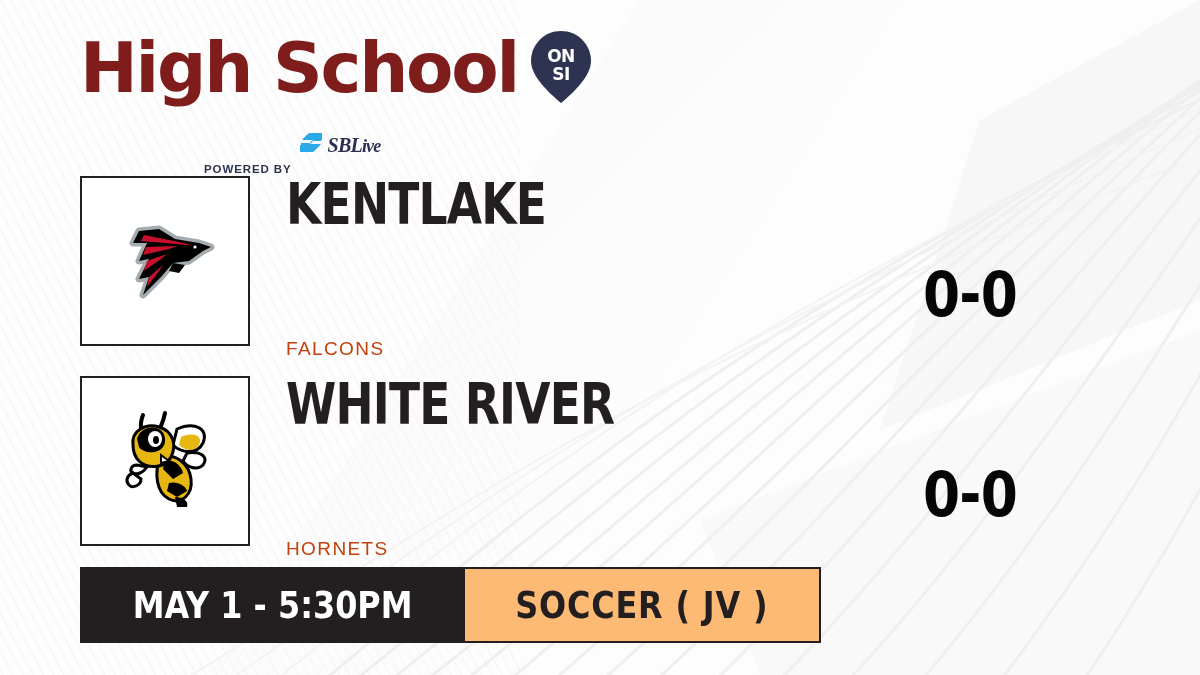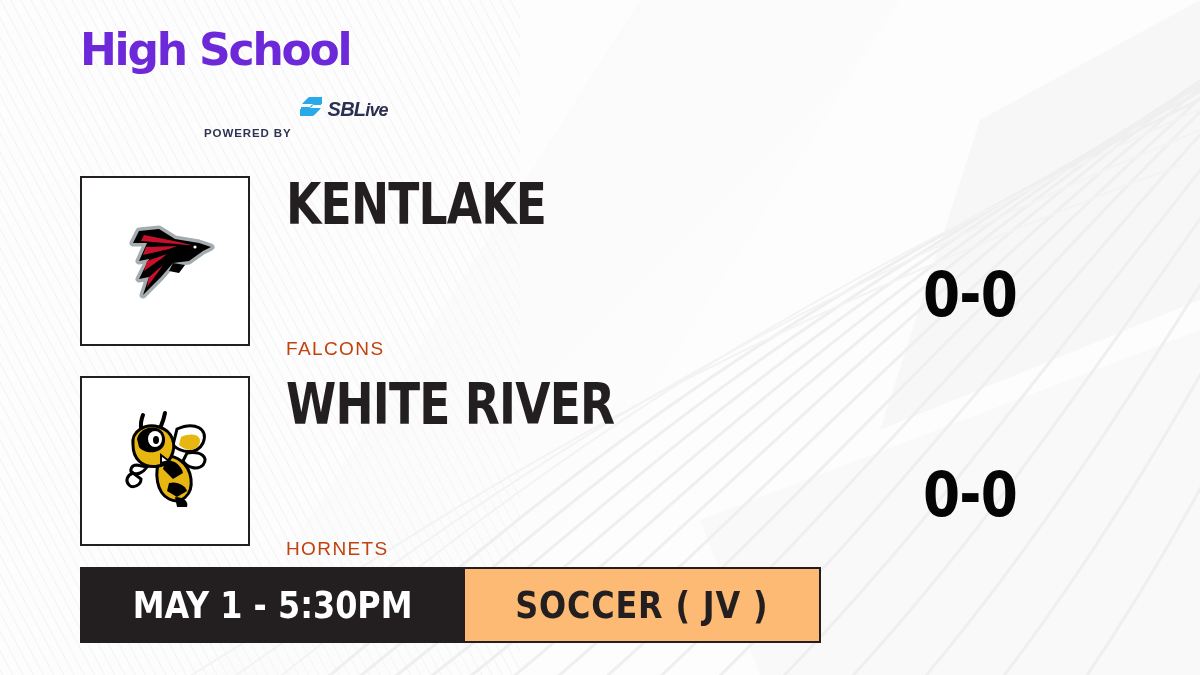--- a/index.html
+++ b/index.html
@@ -13,23 +13,23 @@
   
   .bg { position:absolute; inset:0; overflow:hidden; background:#fdfdfd; }
   .bg svg { position:absolute; inset:0; width:1200px; height:675px; }
 
   
   .brand { position:absolute; left:80px; top:28px; width:440px; }
   .brand-row { display:flex; align-items:center; }
   .brand-title {
     font-family:"DejaVu Sans", sans-serif;
     font-weight:bold;
-    font-size:44px;
+    font-size:69px;
     letter-spacing:-2.2px;
-    color:#6d28d9;
+    color:#7f1d1d;
     line-height:1;
     white-space:nowrap;
   }
   .pin { margin-left:12px; margin-top:2px; }
   .pin-text-on, .pin-text-si {
     font-family:"DejaVu Sans", sans-serif;
     font-weight:bold;
     font-size:17px;
     fill:#ffffff;
     letter-spacing:-0.5px;
@@ -42,21 +42,21 @@
   .powered-label {
     font-family:"Liberation Sans", sans-serif;
     font-weight:bold;
     font-size:11.5px;
     letter-spacing:0.9px;
     color:#2e3352;
     margin-top:48px;
   }
   .sbl-mark { margin:0 5px 0 7px; }
   .sbl-word {
-    font-family:Liberation Sans, sans-serif;
+    font-family:Liberation Serif, serif;
     font-weight:bold;
     font-size:20px;
     color:#2b3050;
     font-style:italic;
     letter-spacing:-0.8px;
     line-height:1;
   }
   .sbl-word .lower { font-size:18px; }
   .logo-card {
     position:absolute;
@@ -190,20 +190,27 @@
       <path d="M250,700 C470,530 660,350 1220,100"></path>
       <path d="M200,700 C430,545 620,370 1200,130"></path>
       <path d="M150,700 C390,560 580,390 1180,165"></path>
     </g>
   </svg>
 </div>
 
 <div class="brand">
   <div class="brand-row">
     <div class="brand-title">High School</div>
+    <div class="pin">
+      <svg width="62" height="74" viewBox="0 0 62 74" aria-hidden="true">
+        <path d="M31 1 C14.4 1 1 14.4 1 31 C1 46 18 62 31 73 C44 62 61 46 61 31 C61 14.4 47.6 1 31 1 Z" fill="#2e3352"></path>
+        <text class="pin-text-on" x="31" y="32" text-anchor="middle">ON</text>
+        <text class="pin-text-si" x="31" y="50" text-anchor="middle">SI</text>
+      </svg>
+    </div>
   </div>
 
   <div class="powered">
     <span class="powered-label">POWERED BY</span>
     <span class="sbl-mark">
       <svg width="24" height="22" viewBox="0 0 24 22" aria-hidden="true">
         <path d="M22 2 L9 2 L3 8 L15 8 L10 13 L1 13 L1 20 L14 20 L21 13 L9 13 L13 9 L22 9 Z" fill="#29a9e8"></path>
         <path d="M23 1 L10 1 L4 7 L16 7 L12 11 L2 11 L2 19 L15 19 L22 12 L10 12 L14 8 L23 8 Z" fill="#29a9e8"></path>
       </svg>
     </span>

